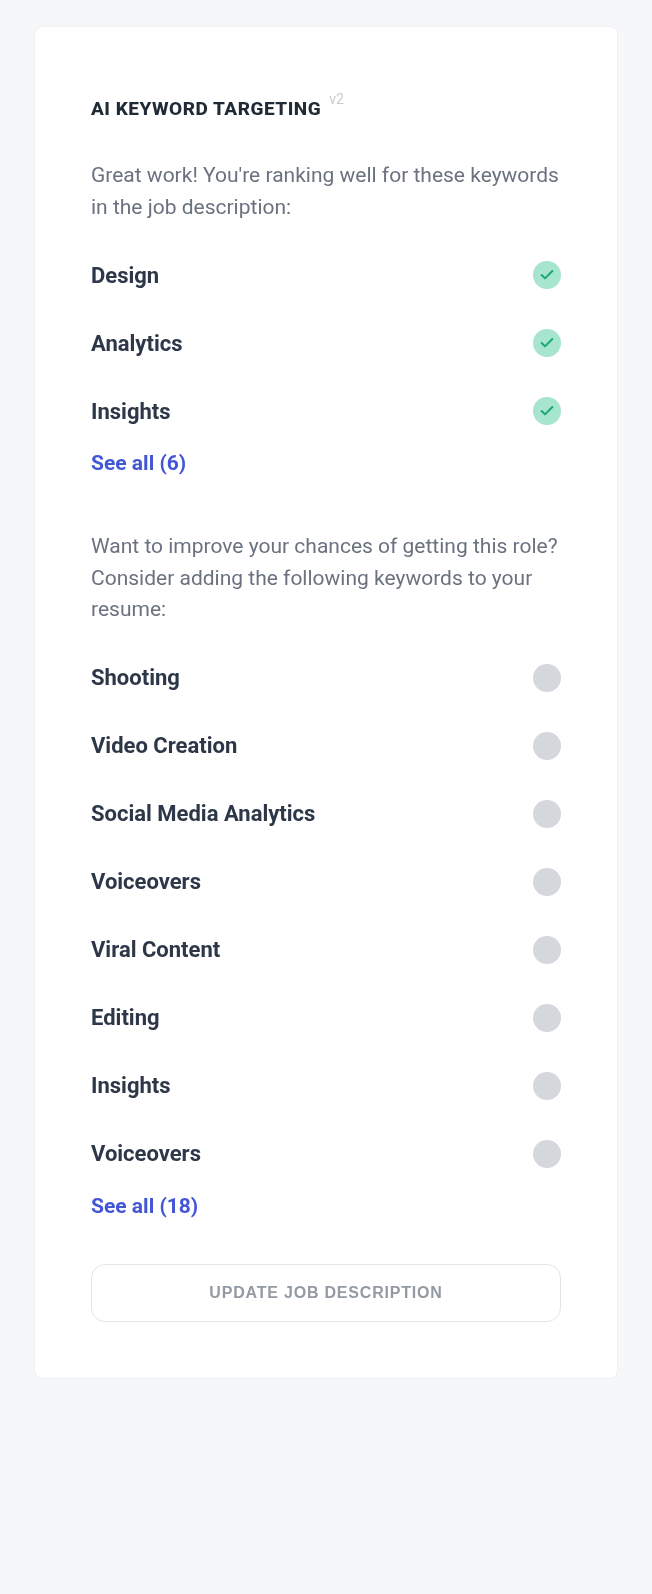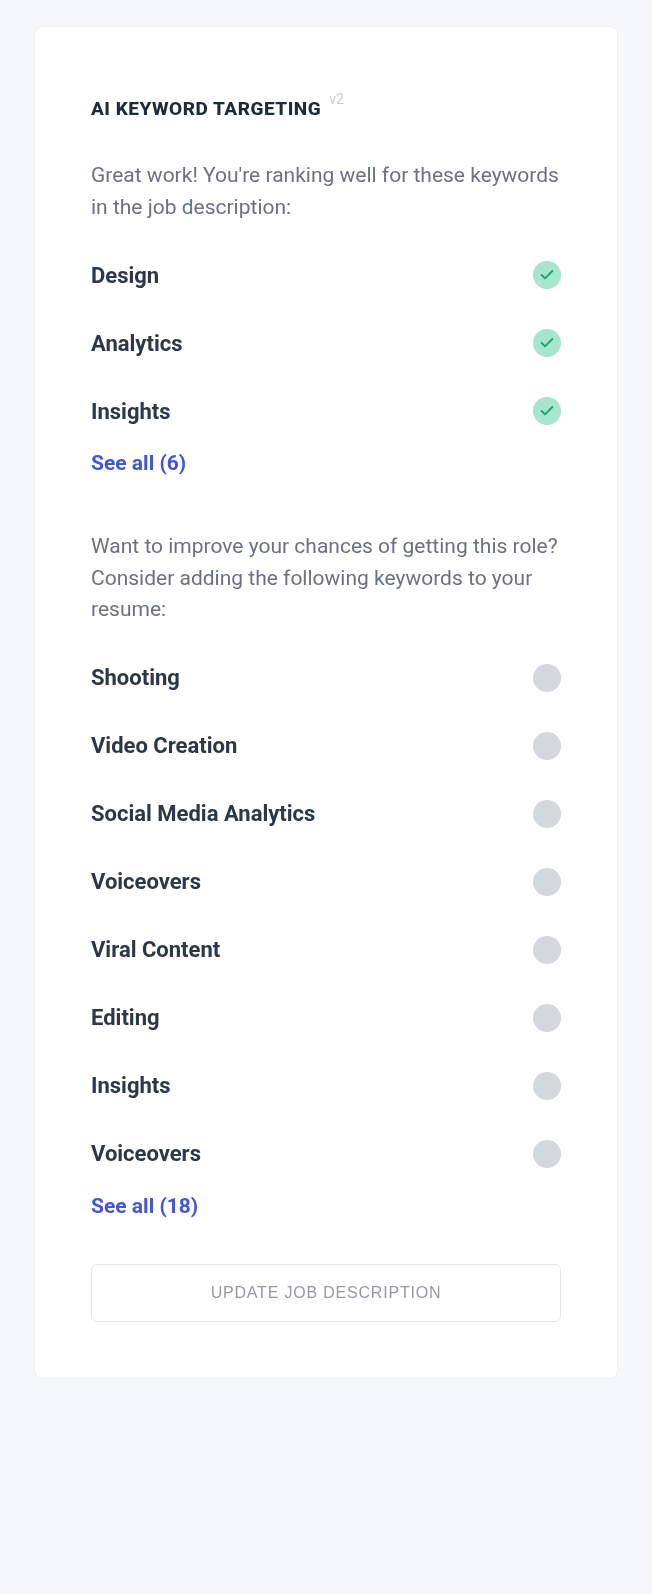--- a/index.html
+++ b/index.html
@@ -91,25 +91,25 @@
     margin-bottom: 56px;
     display: inline-block;
   }
   .see-all-2 {
     margin-bottom: 46px;
   }
   .update-btn {
     width: 100%;
     height: 58px;
     border: 1px solid #e2e5ea;
-    border-radius: 6px;
+    border-radius: 14px;
     background: #ffffff;
     color: #939aa4;
     font-size: 16px;
-    font-weight: 400;
+    font-weight: 700;
     letter-spacing: 0.8px;
     text-transform: uppercase;
     cursor: pointer;
   }
 </style>
 </head>
 <body>
 
 <div class="card">
 

